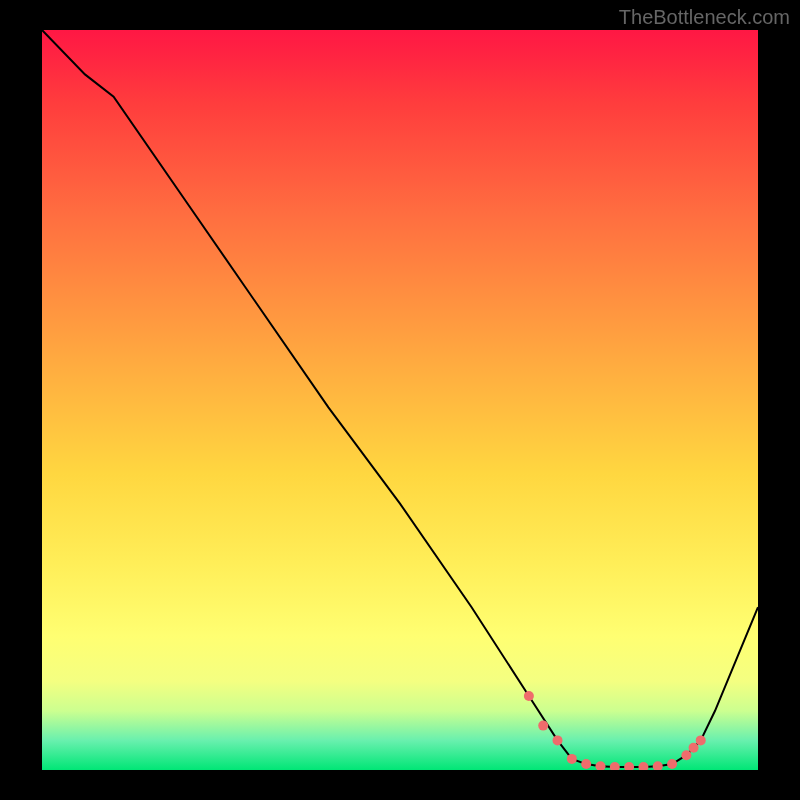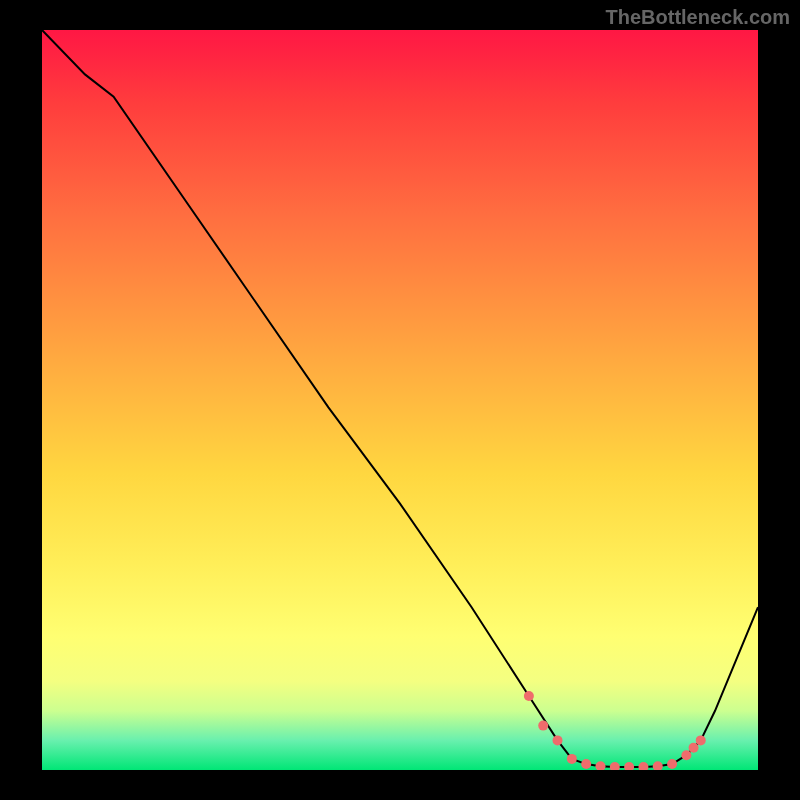--- a/index.html
+++ b/index.html
@@ -15,21 +15,21 @@
     position: relative;
     width: 800px;
     height: 800px;
   }
   .watermark {
     position: absolute;
     top: 6px;
     right: 10px;
     color: #666666;
     font-size: 20px;
-    font-weight: bold;
+    font-weight: normal;
     z-index: 10;
   }
   .plot-area {
     position: absolute;
     left: 42px;
     top: 30px;
     width: 716px;
     height: 740px;
     overflow: hidden;
   }

